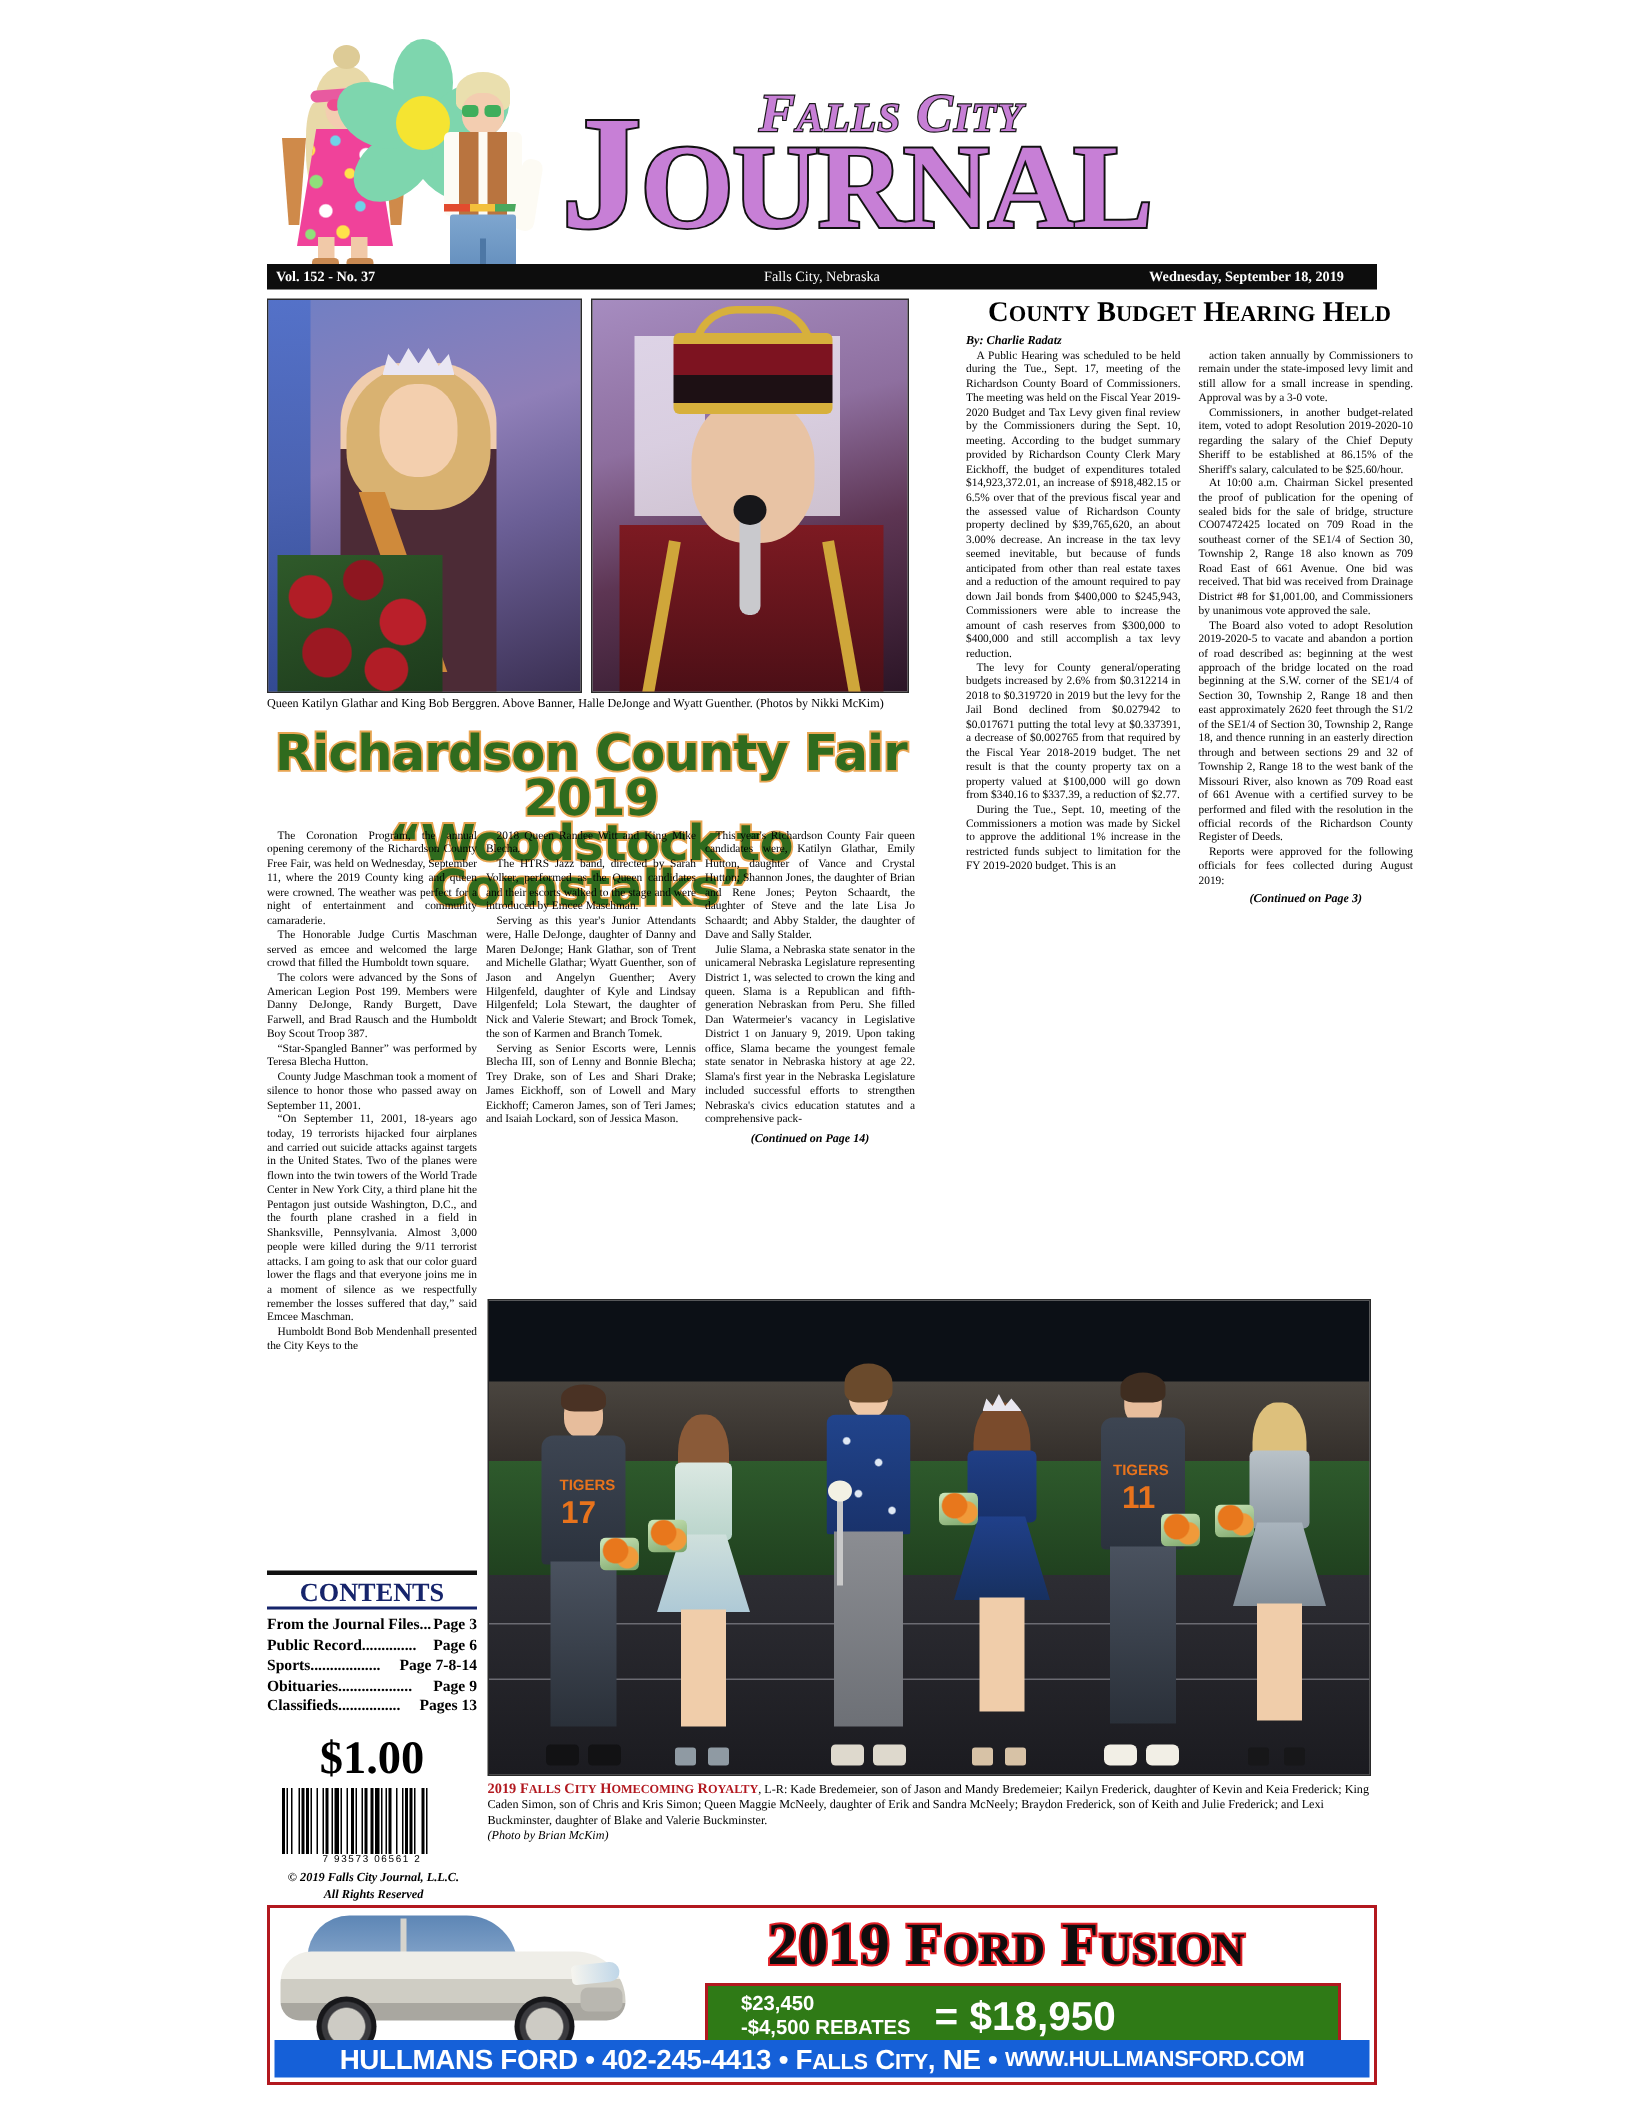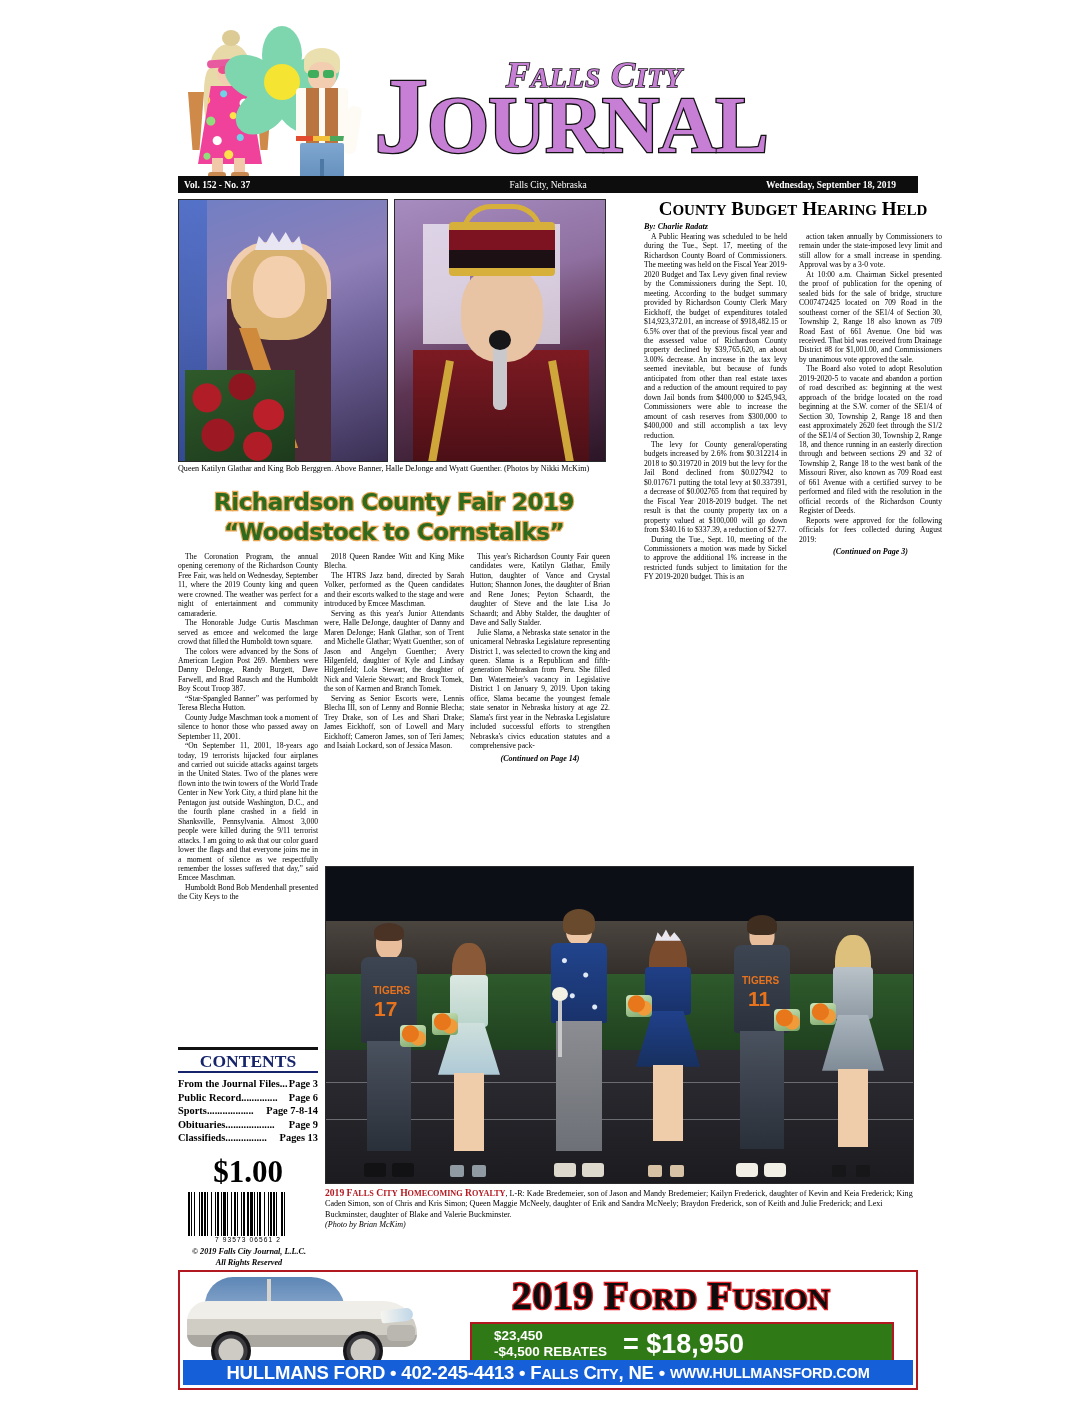--- a/index.html
+++ b/index.html
@@ -172,21 +172,21 @@
     position: absolute; left: 178px; top: 464px; width: 432px;
     font-size: 8.1px; line-height: 10.5px; text-align: left;
   }
 
   .fairhead {
     position: absolute; left: 178px; top: 487px; width: 432px;
     text-align: center;
   }
   .fairhead div {
     font-family: "DejaVu Sans", sans-serif;
-    font-weight: 700; font-size: 23px; line-height: 30px;
+    font-weight: 700; font-size: 33px; line-height: 30px;
     color: #2f6b1e;
     -webkit-text-stroke: 2.4px #e8a552;
     paint-order: stroke fill;
     letter-spacing: -0.5px;
   }
 
   .fair-cols {
     position: absolute; left: 178px; top: 552px; width: 432px; height: 310px;
     display: grid; grid-template-columns: 140px 140px 140px; gap: 6px;
   }
@@ -391,21 +391,21 @@
 
   <div class="fairhead">
     <div>Richardson County Fair 2019</div>
     <div>“Woodstock to Cornstalks”</div>
   </div>
 
   <div class="fair-cols">
     <div>
       <p>The Coronation Program, the annual opening ceremony of the Richardson County Free Fair, was held on Wednesday, September 11, where the 2019 County king and queen were crowned. The weather was perfect for a night of entertainment and community camaraderie.</p>
       <p>The Honorable Judge Curtis Maschman served as emcee and welcomed the large crowd that filled the Humboldt town square.</p>
-      <p>The colors were advanced by the Sons of American Legion Post 269. Members were Danny DeJonge, Randy Burgett, Dave Farwell, and Brad Rausch and the Humboldt Boy Scout Troop 387.</p>
+      <p>The colors were advanced by the Sons of American Legion Post 199. Members were Danny DeJonge, Randy Burgett, Dave Farwell, and Brad Rausch and the Humboldt Boy Scout Troop 387.</p>
       <p>“Star-Spangled Banner” was performed by Teresa Blecha Hutton.</p>
       <p>County Judge Maschman took a moment of silence to honor those who passed away on September 11, 2001.</p>
       <p>“On September 11, 2001, 18-years ago today, 19 terrorists hijacked four airplanes and carried out suicide attacks against targets in the United States. Two of the planes were flown into the twin towers of the World Trade Center in New York City, a third plane hit the Pentagon just outside Washington, D.C., and the fourth plane crashed in a field in Shanksville, Pennsylvania. Almost 3,000 people were killed during the 9/11 terrorist attacks. I am going to ask that our color guard lower the flags and that everyone joins me in a moment of silence as we respectfully remember the losses suffered that day,” said Emcee Maschman.</p>
       <p>Humboldt Bond Bob Mendenhall presented the City Keys to the</p>
     </div>
     <div>
       <p>2018 Queen Randee Witt and King Mike Blecha.</p>
       <p>The HTRS Jazz band, directed by Sarah Volker, performed as the Queen candidates and their escorts walked to the stage and were introduced by Emcee Maschman.</p>
       <p>Serving as this year's Junior Attendants were, Halle DeJonge, daughter of Danny and Maren DeJonge; Hank Glathar, son of Trent and Michelle Glathar; Wyatt Guenther, son of Jason and Angelyn Guenther; Avery Hilgenfeld, daughter of Kyle and Lindsay Hilgenfeld; Lola Stewart, the daughter of Nick and Valerie Stewart; and Brock Tomek, the son of Karmen and Branch Tomek.</p>
       <p>Serving as Senior Escorts were, Lennis Blecha III, son of Lenny and Bonnie Blecha; Trey Drake, son of Les and Shari Drake; James Eickhoff, son of Lowell and Mary Eickhoff; Cameron James, son of Teri James; and Isaiah Lockard, son of Jessica Mason.</p>
@@ -578,20 +578,21 @@
     <h1>C<span class="sc">OUNTY</span> B<span class="sc">UDGET</span> H<span class="sc">EARING</span> H<span class="sc">ELD</span></h1>
     <div class="byline">By:  Charlie Radatz</div>
     <div class="cols">
       <div>
         <p>A Public Hearing was scheduled to be held during the Tue., Sept. 17, meeting of the Richardson County Board of Commissioners. The meeting was held on the Fiscal Year 2019-2020 Budget and Tax Levy given final review by the Commissioners during the Sept. 10, meeting. According to the budget summary provided by Richardson County Clerk Mary Eickhoff, the budget of expenditures totaled $14,923,372.01, an increase of $918,482.15 or 6.5% over that of the previous fiscal year and the assessed value of Richardson County property declined by $39,765,620, an about 3.00% decrease. An increase in the tax levy seemed inevitable, but because of funds anticipated from other than real estate taxes and a reduction of the amount required to pay down Jail bonds from $400,000 to $245,943, Commissioners were able to increase the amount of cash reserves from $300,000 to $400,000 and still accomplish a tax levy reduction.</p>
         <p>The levy for County general/operating budgets increased by 2.6% from $0.312214 in 2018 to $0.319720 in 2019 but the levy for the Jail Bond declined from $0.027942 to $0.017671 putting the total levy at $0.337391, a decrease of $0.002765 from that required by the Fiscal Year 2018-2019 budget.  The net result is that the county property tax on a property valued at $100,000 will go down from $340.16 to $337.39, a reduction of $2.77.</p>
         <p>During the Tue., Sept. 10, meeting of the Commissioners a motion was made by Sickel to approve the additional 1% increase in the restricted funds subject to limitation for the FY 2019-2020 budget.  This is an</p>
       </div>
       <div>
         <p>action taken annually by Commissioners to remain under the state-imposed levy limit and still allow for a small increase in spending.  Approval was by a 3-0 vote.</p>
+        <p>Commissioners, in another budget-related item, voted to adopt Resolution 2019-2020-10 regarding the salary of the Chief Deputy Sheriff to be established at 86.15% of the Sheriff's salary, calculated to be $25.60/hour.</p>
         <p>At 10:00 a.m. Chairman Sickel presented the proof of publication for the opening of sealed bids for the sale of bridge, structure CO07472425 located on 709 Road in the southeast corner of the SE1/4 of Section 30, Township 2, Range 18 also known as 709 Road East of 661 Avenue.   One bid was received.  That bid was received from Drainage District #8 for $1,001.00, and Commissioners by unanimous vote approved the sale.</p>
         <p>The Board also voted to adopt Resolution 2019-2020-5 to vacate and abandon a portion of road described as: beginning at the west approach of the bridge located on the road beginning at the  S.W. corner of the SE1/4 of Section 30, Township 2, Range 18 and then east approximately 2620 feet through the S1/2 of the SE1/4 of Section 30, Township 2, Range 18, and thence running in an easterly direction through and between sections 29 and 32 of Township 2, Range 18 to the west bank of the Missouri River, also known as 709 Road east of 661 Avenue with a certified survey to be performed and filed with the resolution in the official records of the Richardson County Register of Deeds.</p>
         <p>Reports were approved for the following officials for fees collected during August 2019:</p>
         <p class="contd">(Continued on Page 3)</p>
       </div>
     </div>
   </div>
 
   <div class="ford">
     <div class="car">

